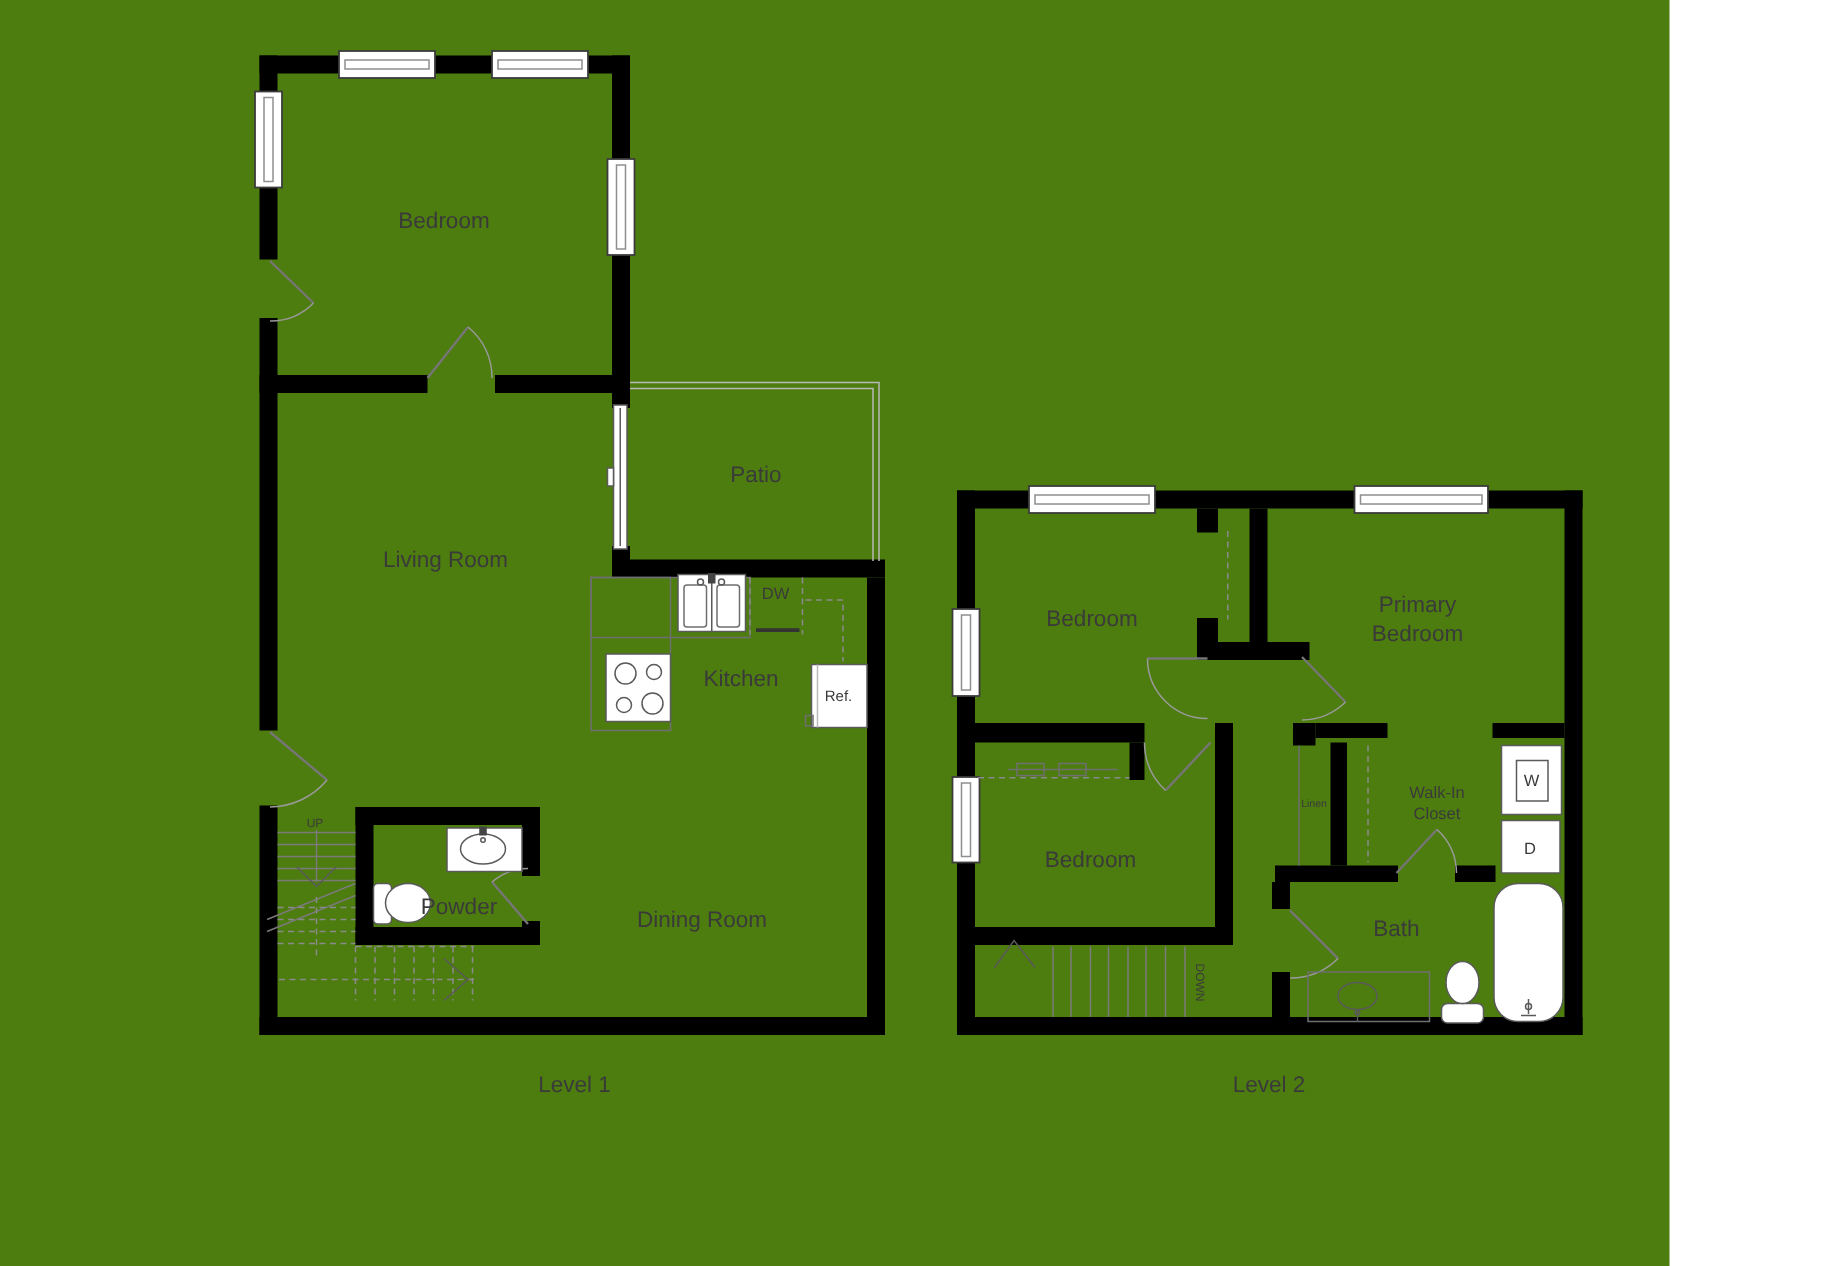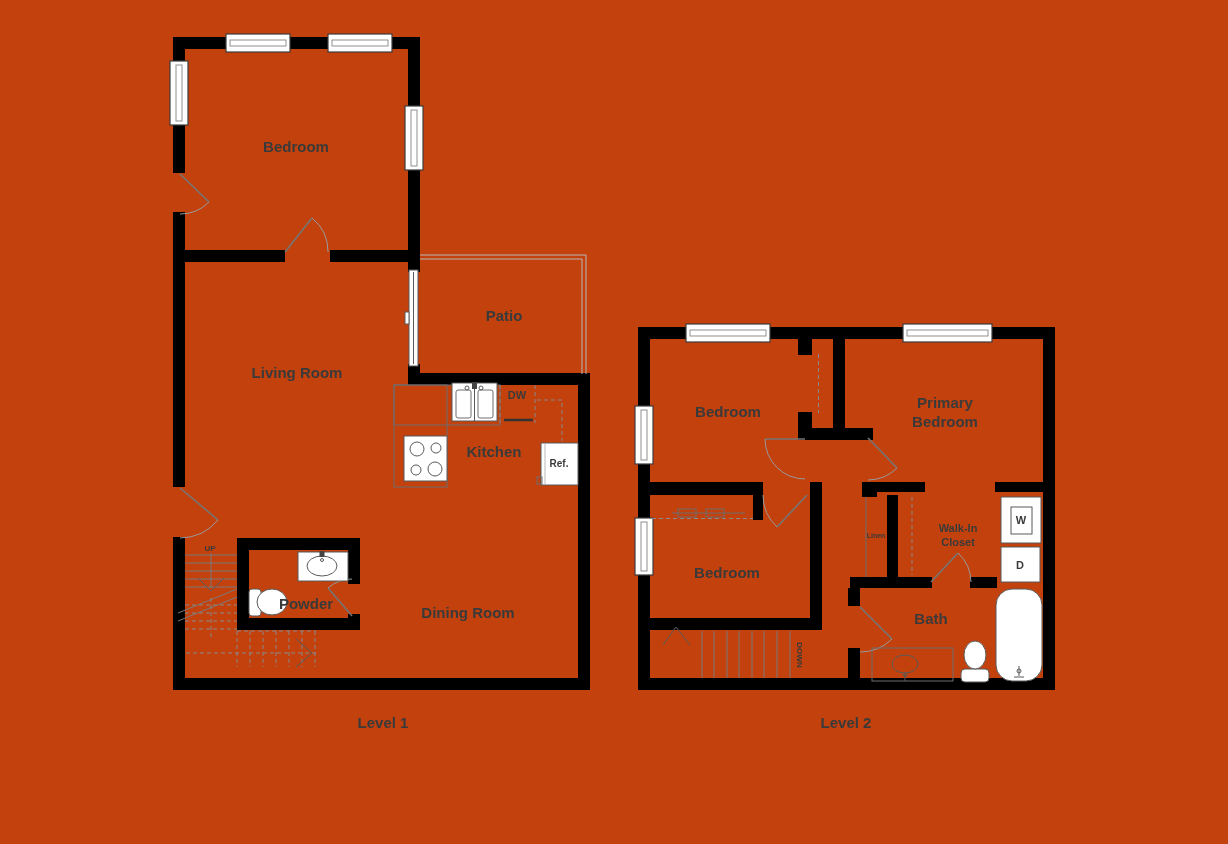--- a/index.html
+++ b/index.html
@@ -1,16 +1,16 @@
 <!DOCTYPE html>
 <html><head>
 <meta charset="utf-8">
 <style>
   html,body{margin:0;padding:0;background:#ffffff;}
-  .page{position:relative;width:1228px;height:844px;background:#c2410c;overflow:hidden;font-weight:bold;}
+  .page{position:relative;width:1113px;height:844px;background:#4d7c0f;overflow:hidden;}
   svg{display:block;}
   .wall{fill:#000000;stroke:none;}
   .thin{fill:none;stroke:#6f6f6f;stroke-width:1;}
   .thin-light{fill:none;stroke:#b9b9b9;stroke-width:1;}
   .fix{fill:#ffffff;stroke:#5a5a5a;stroke-width:1;}
   .fixline{fill:none;stroke:#5a5a5a;stroke-width:1;}
   .dash{fill:none;stroke:#8a8a8a;stroke-width:1;stroke-dasharray:4 3;}
   .arc{fill:none;stroke:#9a9a9a;stroke-width:1;}
   .leaf{fill:none;stroke:#767676;stroke-width:1.6;}
   .win{fill:#ffffff;stroke:#3c3c3c;stroke-width:1.2;}

